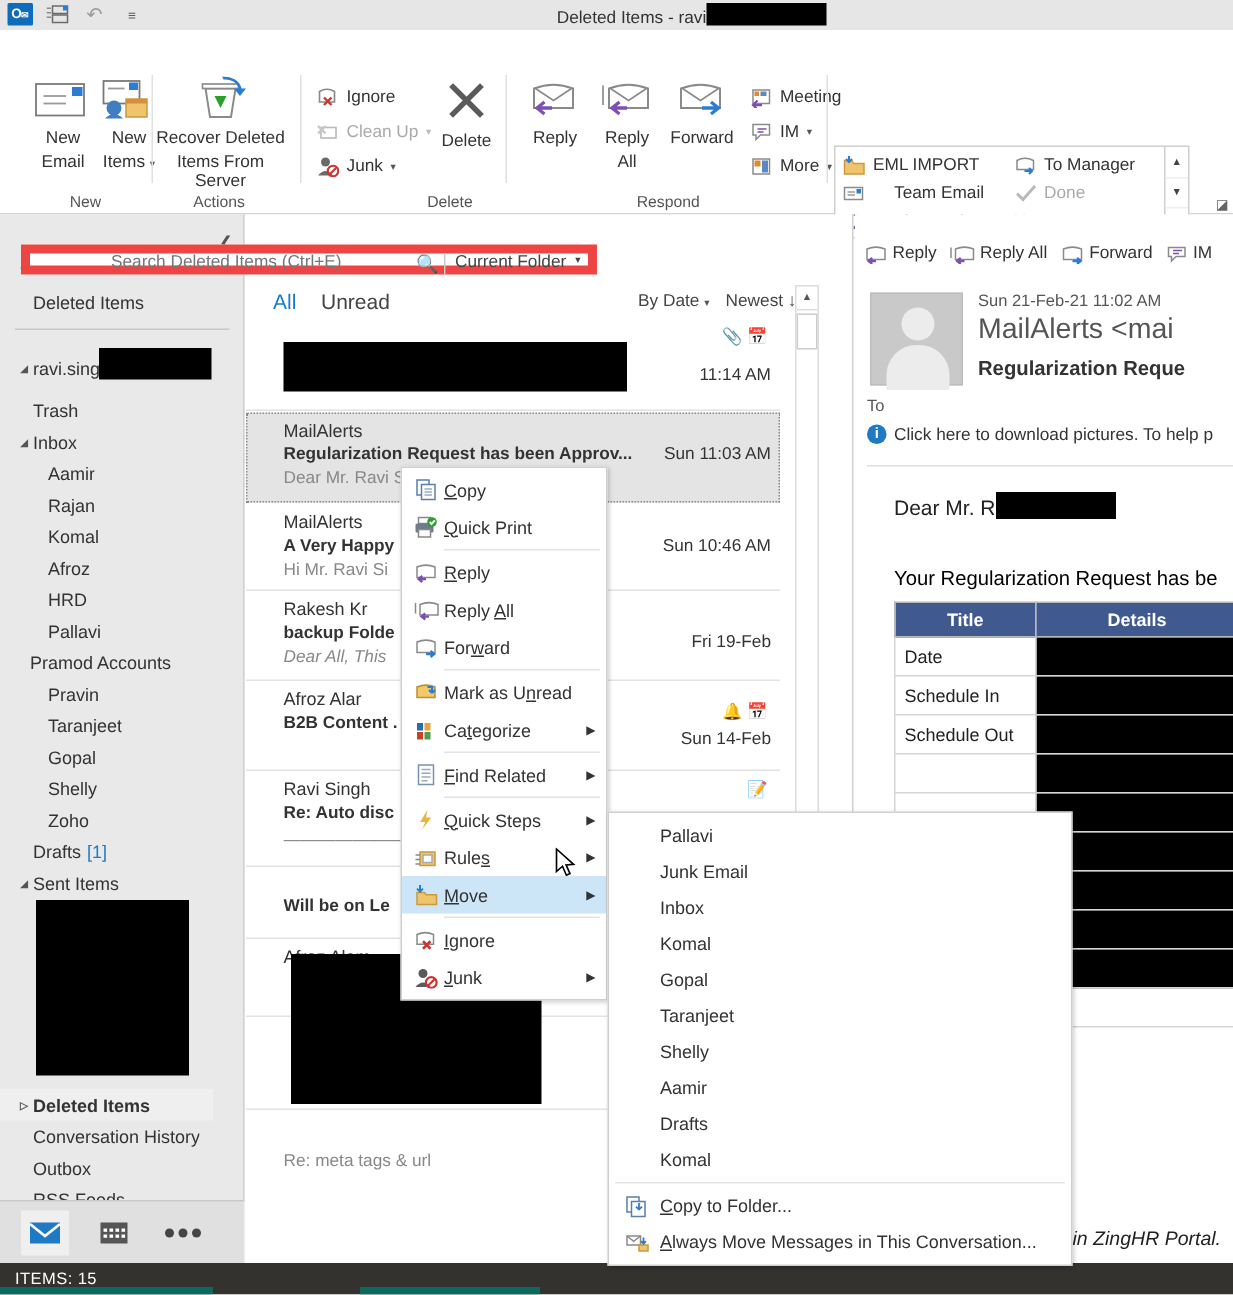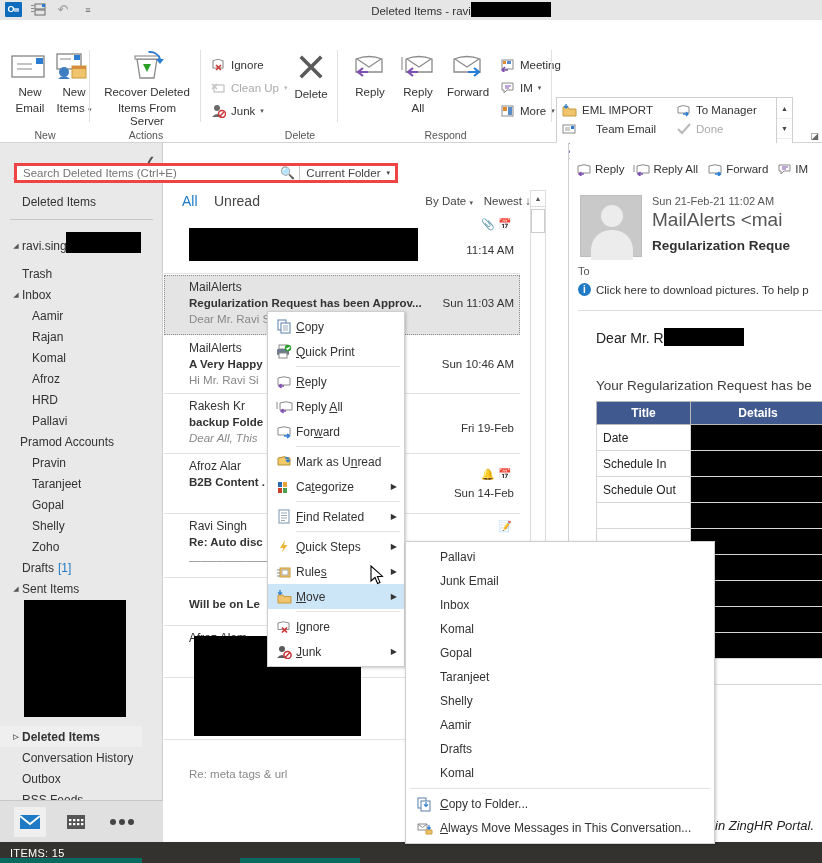--- a/index.html
+++ b/index.html
@@ -117,21 +117,21 @@
   .statusaccent { position: absolute; left: 0; top: 858px; width: 142px; height: 5px; background: #0b6a5f; }
   .statusaccent2 { position: absolute; left: 240px; top: 858px; width: 120px; height: 5px; background: #0b6a5f; }
 
   
   .listpane {
     position: absolute; left: 164px; top: 143px; width: 405px; height: 657px;
     background: #fff; border-right: 1px solid #d0d0d0; overflow: hidden;
   }
   .searchrow {
     position: absolute; left: 14px; top: 163px; width: 384px; height: 20px;
-    border: 3px solid #ef4444; background: #fff; display: flex; align-items: center;
+    border: 6px solid #ef4444; background: #fff; display: flex; align-items: flex-start; padding-left: 48px;
   }
   .searchrow input {
     border: 0; outline: none; flex: 1; font-size: 11.5px; color: #555;
     font-family: "Liberation Sans", sans-serif; padding-left: 6px; background: transparent;
   }
   .searchrow .sico { width: 22px; text-align: center; color: #2b6cb0; font-size: 12px; }
   .searchrow .vdiv { width: 1px; height: 14px; background: #c9c9c9; }
   .searchrow .scope { font-size: 11.5px; color: #444; padding: 0 6px; white-space: nowrap; }
   .searchrow .scopecaret { font-size: 7px; color: #444; padding-right: 5px; }
 
@@ -179,21 +179,21 @@
   .rp-date { position: absolute; left: 82px; top: 52px; font-size: 11px; color: #555; }
   .rp-sender { position: absolute; left: 82px; top: 66px; font-size: 19px; color: #555; white-space: nowrap; }
   .rp-subject { position: absolute; left: 82px; top: 95px; font-size: 13.5px; color: #333; font-weight: bold; white-space: nowrap; }
   .rp-to { position: absolute; left: 8px; top: 122px; font-size: 11px; color: #555; }
   .rp-infobar { position: absolute; left: 8px; top: 140px; font-size: 11.5px; color: #333; display: flex; gap: 5px; align-items: center; white-space: nowrap; }
   .infodot { width: 13px; height: 13px; border-radius: 50%; background: #1e7ac4; color: #fff;
              font-size: 10px; line-height: 13px; text-align: center; font-weight: bold; flex: 0 0 13px; }
   .rp-hr { position: absolute; left: 8px; top: 167px; width: 244px; height: 1px; background: #dedede; }
   .rp-greet { position: absolute; left: 26px; top: 185px; font-size: 14px; color: #222; white-space: nowrap; }
   .rp-greet .redact { display:inline-block; vertical-align:-3px; width: 80px; height: 18px; background:#000; }
-  .rp-line { position: absolute; left: 26px; top: 235px; font-size: 13.5px; color: #404040; white-space: nowrap; }
+  .rp-line { position: absolute; left: 26px; top: 235px; font-size: 13.5px; color: #000000; white-space: nowrap; }
 
   .rp-table { position: absolute; left: 26px; top: 258px; width: 230px; border-collapse: collapse; }
   .rp-table th {
     background: #40598f; color: #fff; font-size: 12px; font-weight: bold;
     padding: 4px 0; border: 1px solid #b8b8b8; text-align: center;
   }
   .rp-table td {
     font-size: 12px; color: #222; padding: 4px 6px; border: 1px solid #d6d6d6; height: 26px;
   }
   .rp-table td.detail { background: #000; padding: 0; }
@@ -260,21 +260,21 @@
       </div>
     </div>
     <div class="title-text">
       <span>Deleted Items - ravi</span><span class="redact"></span>
     </div>
   </div>
 
 
   <div class="ribbon">
 
-    <div class="rgroup" style="left:0; width:90px;">
+    <div class="rgroup" style="left:12px; width:90px;">
       <div class="bigbtn" style="left:3px;">
         <div class="icon-box">
           <svg width="40" height="28" viewBox="0 0 40 28">
             <rect x="2" y="4" width="32" height="21" fill="#fff" stroke="#7a7a7a" stroke-width="1.2"></rect>
             <line x1="7" y1="12" x2="22" y2="12" stroke="#9a9a9a" stroke-width="1.2"></line>
             <line x1="7" y1="17" x2="22" y2="17" stroke="#9a9a9a" stroke-width="1.2"></line>
             <rect x="26" y="6" width="7" height="6" fill="#2b7cd3"></rect>
           </svg>
         </div>
         <div class="cap">New</div>

